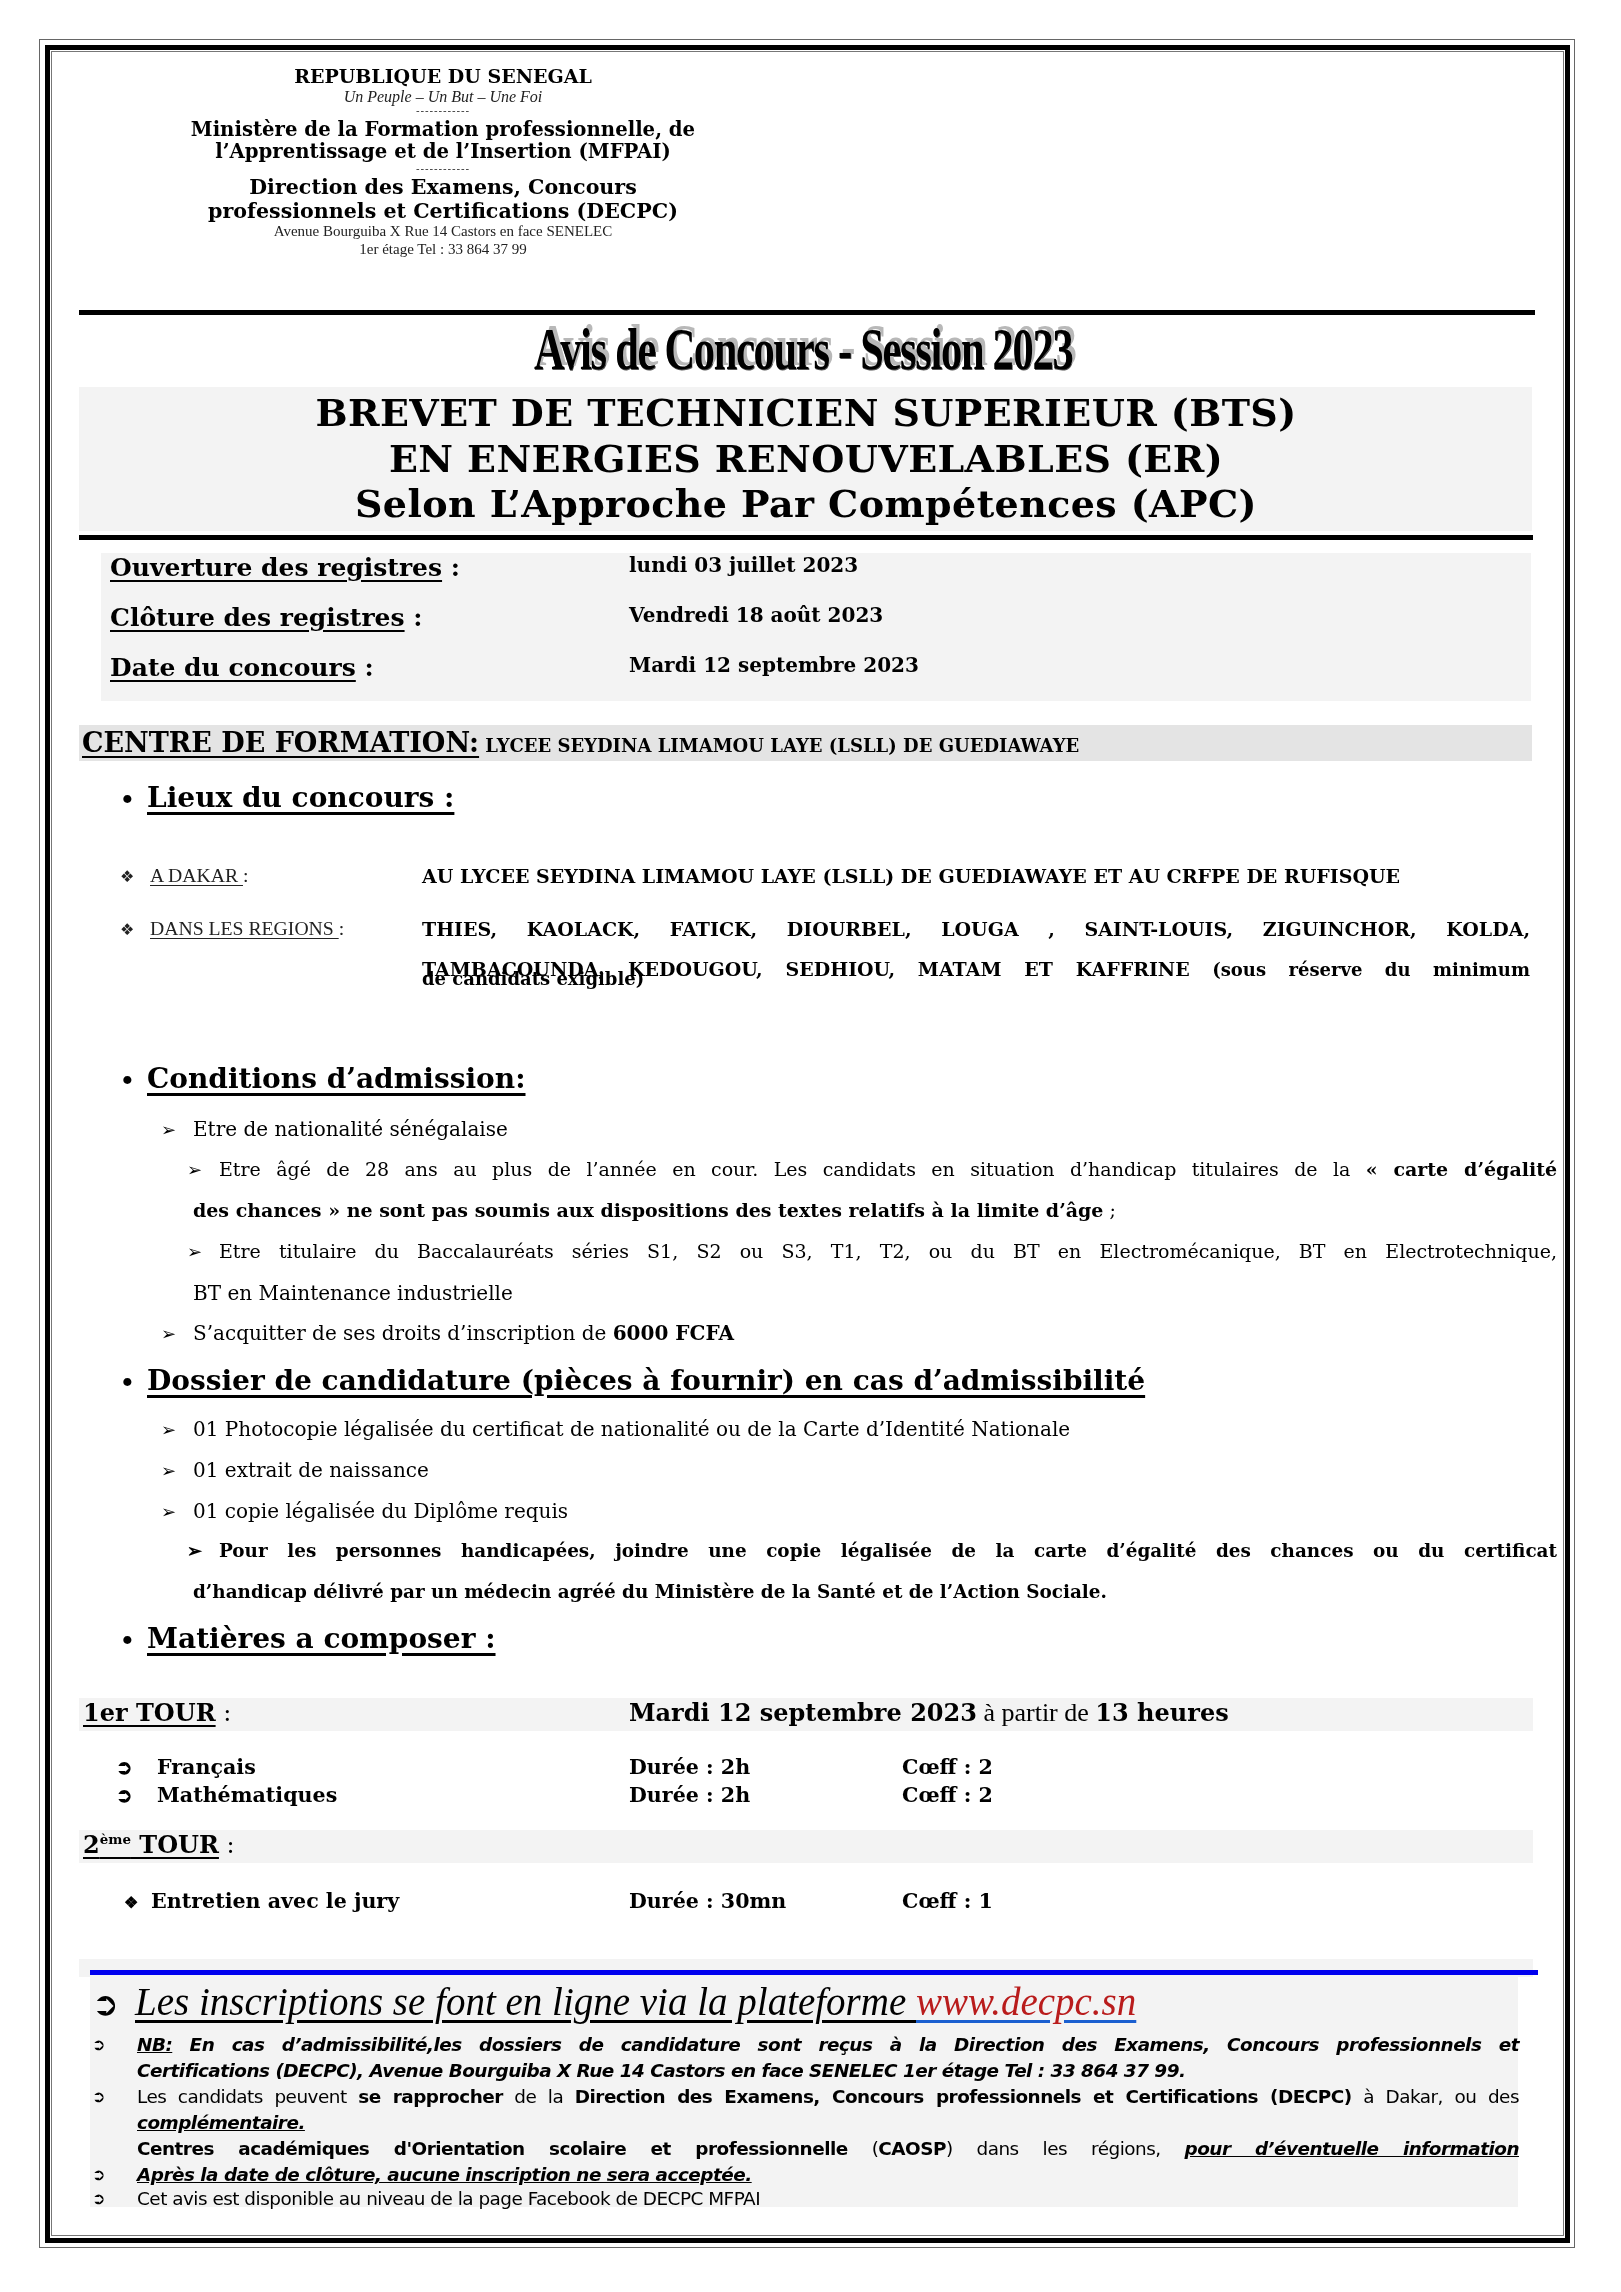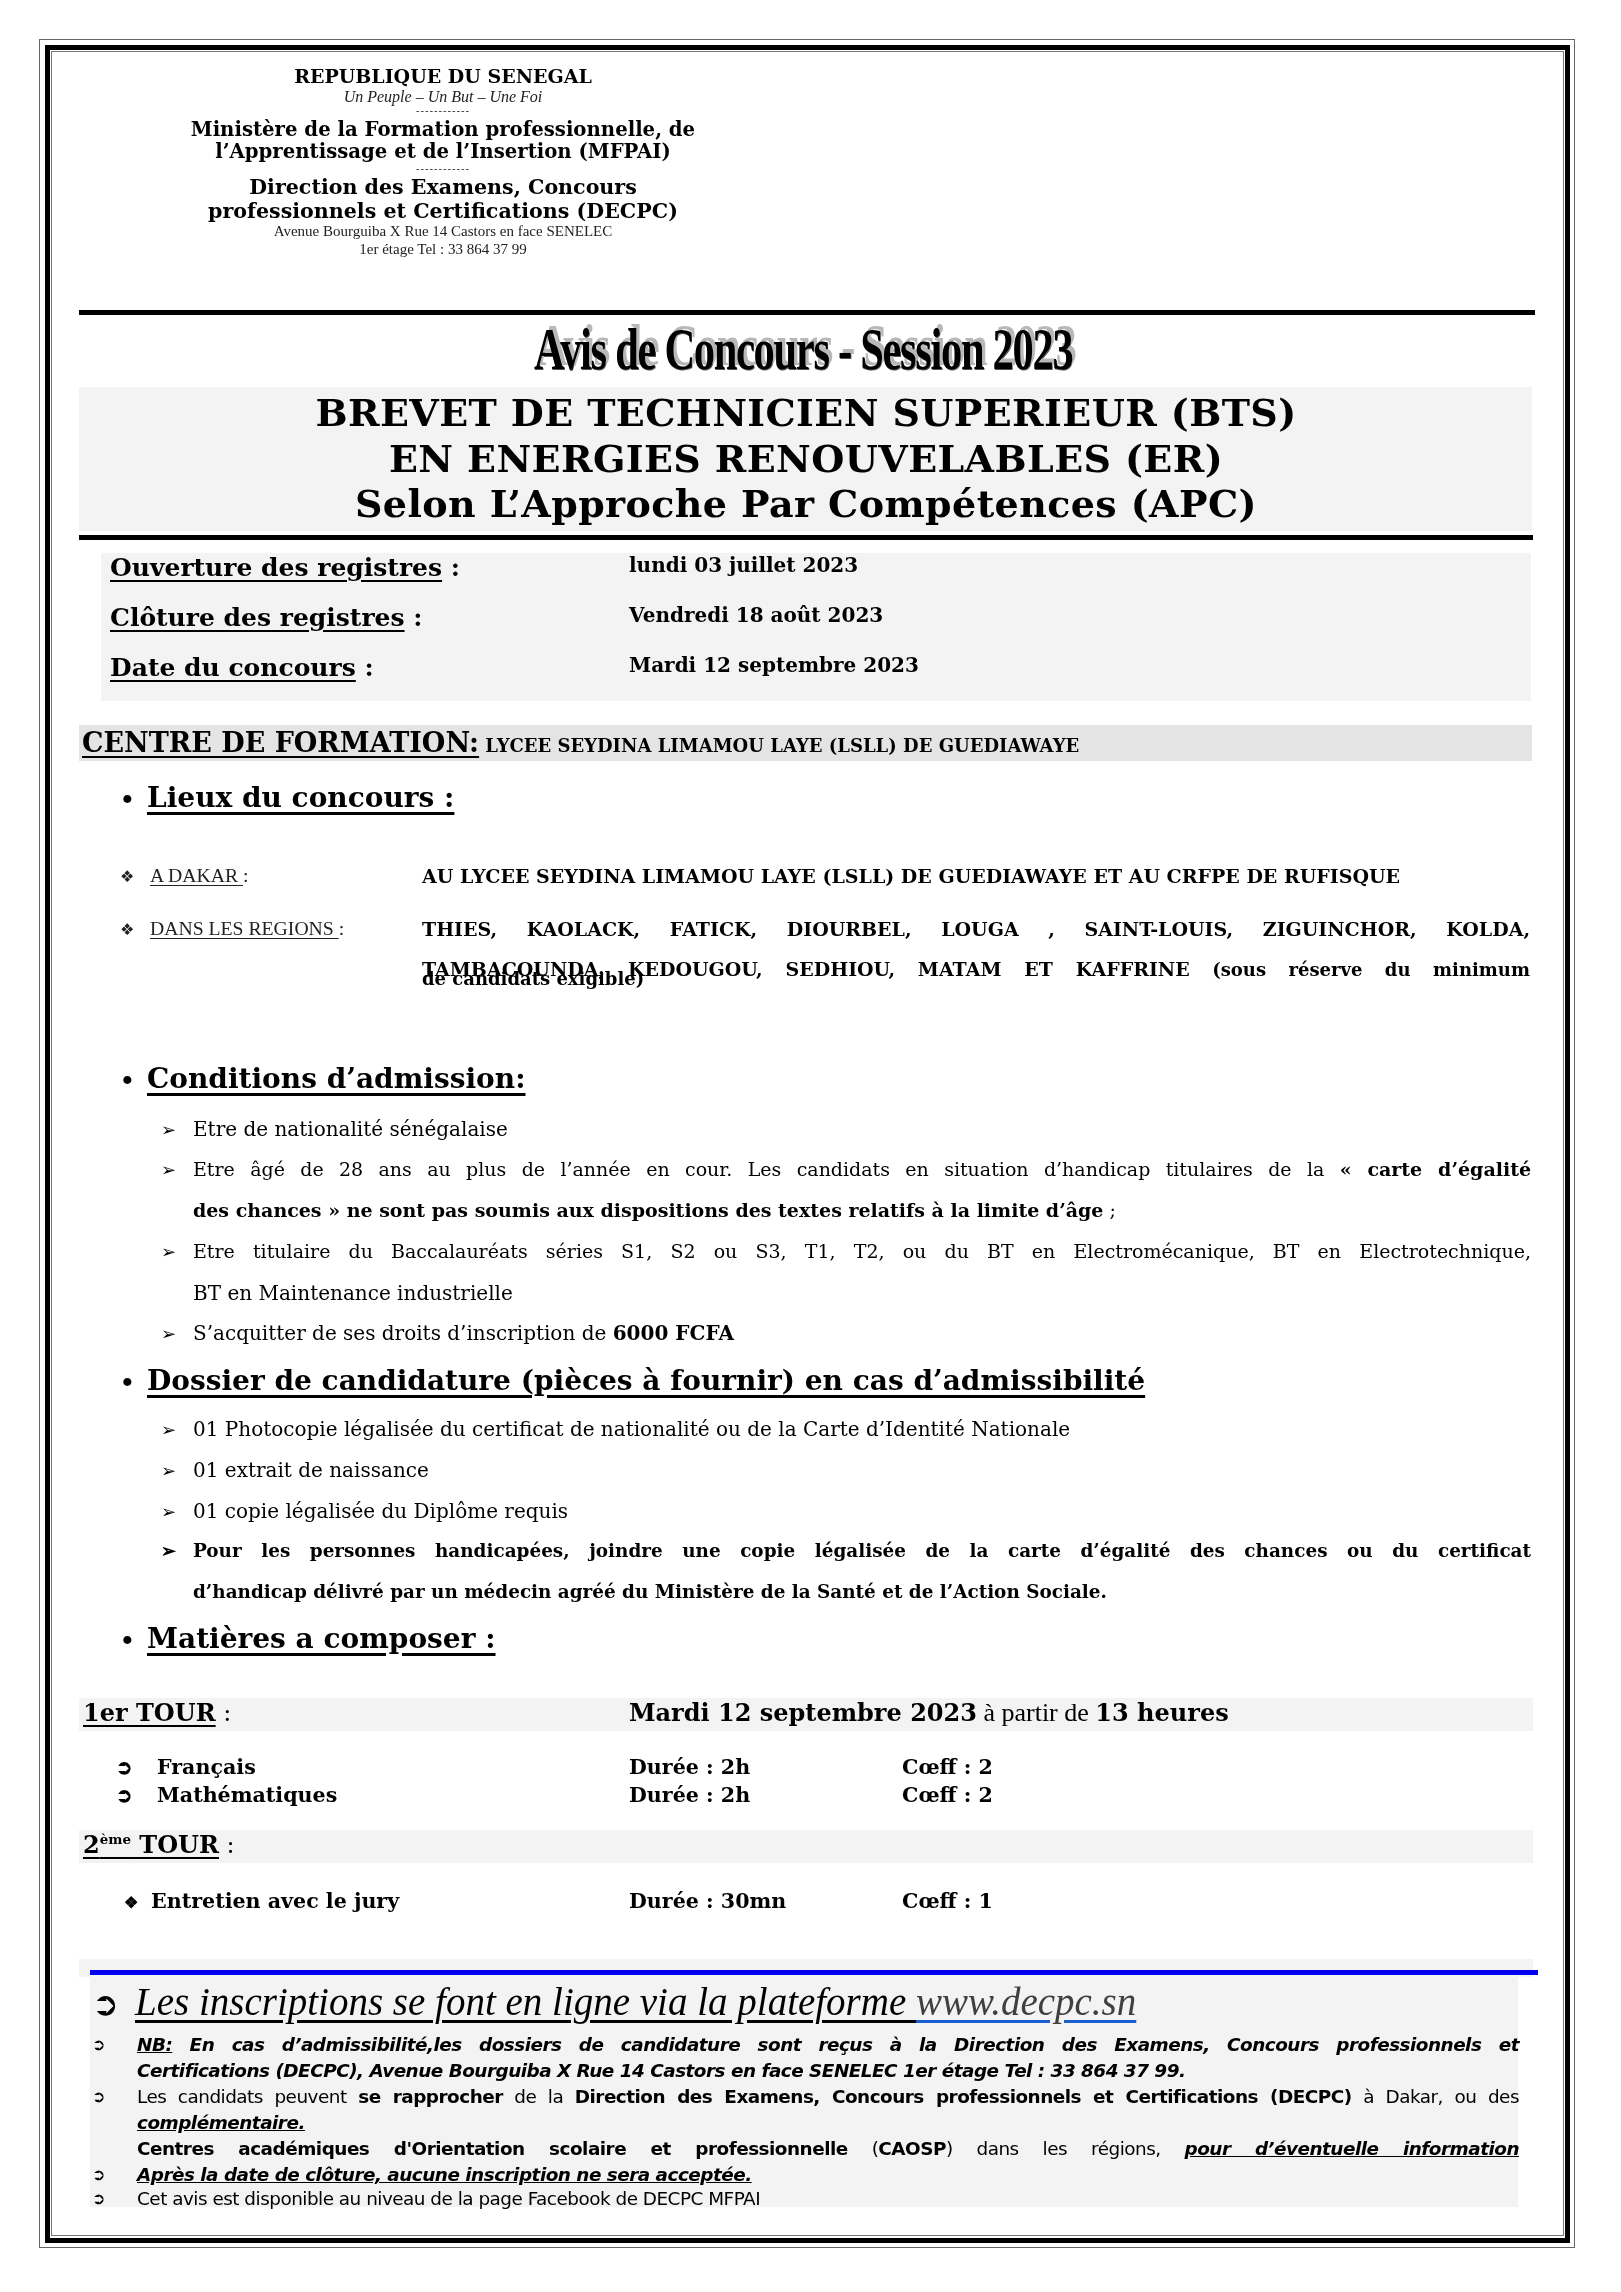--- a/index.html
+++ b/index.html
@@ -41,40 +41,40 @@
   .section-h .t { text-decoration:underline; text-decoration-thickness:2.7px; text-underline-offset:4.5px; }
   .place-label { position:absolute; left:120px; font-family:"Liberation Serif", serif; font-size:19.7px; white-space:nowrap; color:#222; }
   .place-label .g { display:inline-block; width:30px; font-size:16px; }
   .place-label u { text-decoration-thickness:0.9px; text-underline-offset:2.7px; }
   .place-val { position:absolute; left:422px; width:1108px; font-weight:bold; font-size:19px; text-align:justify; text-align-last:justify; white-space:nowrap; }
   .place-val.last { text-align-last:left; }
 
   .item { position:absolute; left:161px; width:1370px; font-family:"DejaVu Serif", serif; font-size:20px; white-space:nowrap; }
   .item .arr { display:inline-block; width:32px; font-size:18px; }
   .item.cont { left:193px; }
-  .item.j { text-align:justify; text-align-last:justify; }
+  .item.j { text-align:justify; text-align-last:justify;margin-left:26px; }
   .b { font-weight:bold; }
 
   .tour { position:absolute; left:83px; font-weight:bold; font-size:24px; white-space:nowrap; }
   .tour u { text-decoration-thickness:1.8px; text-underline-offset:3.6px; }
   .tour .c { font-weight:normal; }
   .tour sup { font-size:13.4px; }
   .tour-when { position:absolute; left:629px; font-size:24px; white-space:nowrap; }
   .tour-when .r { font-family:"Liberation Serif", serif; font-size:26px; }
 
   .subj { position:absolute; left:116px; font-weight:bold; font-size:20.6px; white-space:nowrap; }
   .subj .ic { display:inline-block; width:41px; font-size:19.7px; }
   .subj-d { position:absolute; left:629px; font-weight:bold; font-size:20.6px; }
   .subj-c { position:absolute; left:902px; font-weight:bold; font-size:20.6px; }
 
   .blue-line { position:absolute; left:90px; top:1970px; width:1448px; height:5.4px; background:#0000ee; }
   .foot-big { position:absolute; left:92px; top:1979px; font-family:"Liberation Serif", serif; font-style:italic; font-size:39px; white-space:nowrap; }
   .foot-big .ic { font-style:normal; font-family:"DejaVu Sans", sans-serif; font-size:32px; display:inline-block; width:43px; }
   .foot-big .t { text-decoration:underline; text-decoration-thickness:2.7px; text-underline-offset:5.4px; }
-  .foot-big .link { color:#404040; text-decoration:underline; text-decoration-color:#1a5fd0; text-decoration-thickness:2.7px; text-underline-offset:5.4px; }
+  .foot-big .link { color:#b91c1c; text-decoration:underline; text-decoration-color:#1a5fd0; text-decoration-thickness:2.7px; text-underline-offset:5.4px; }
 
   .fn { position:absolute; left:92px; width:1427px; font-family:"DejaVu Sans", sans-serif; font-size:18.4px; line-height:26px; }
   .fn .ic { position:absolute; left:0; top:0; font-size:16px; }
   .fn .tx { margin-left:45px; display:block; text-align:justify; }
   .fn .bi { font-weight:bold; font-style:italic; }
   .fn .bu { font-weight:bold; font-style:italic; text-decoration:underline; }
   .fn .cond { letter-spacing:-0.5px; }
 </style>
 </head>
 <body>

